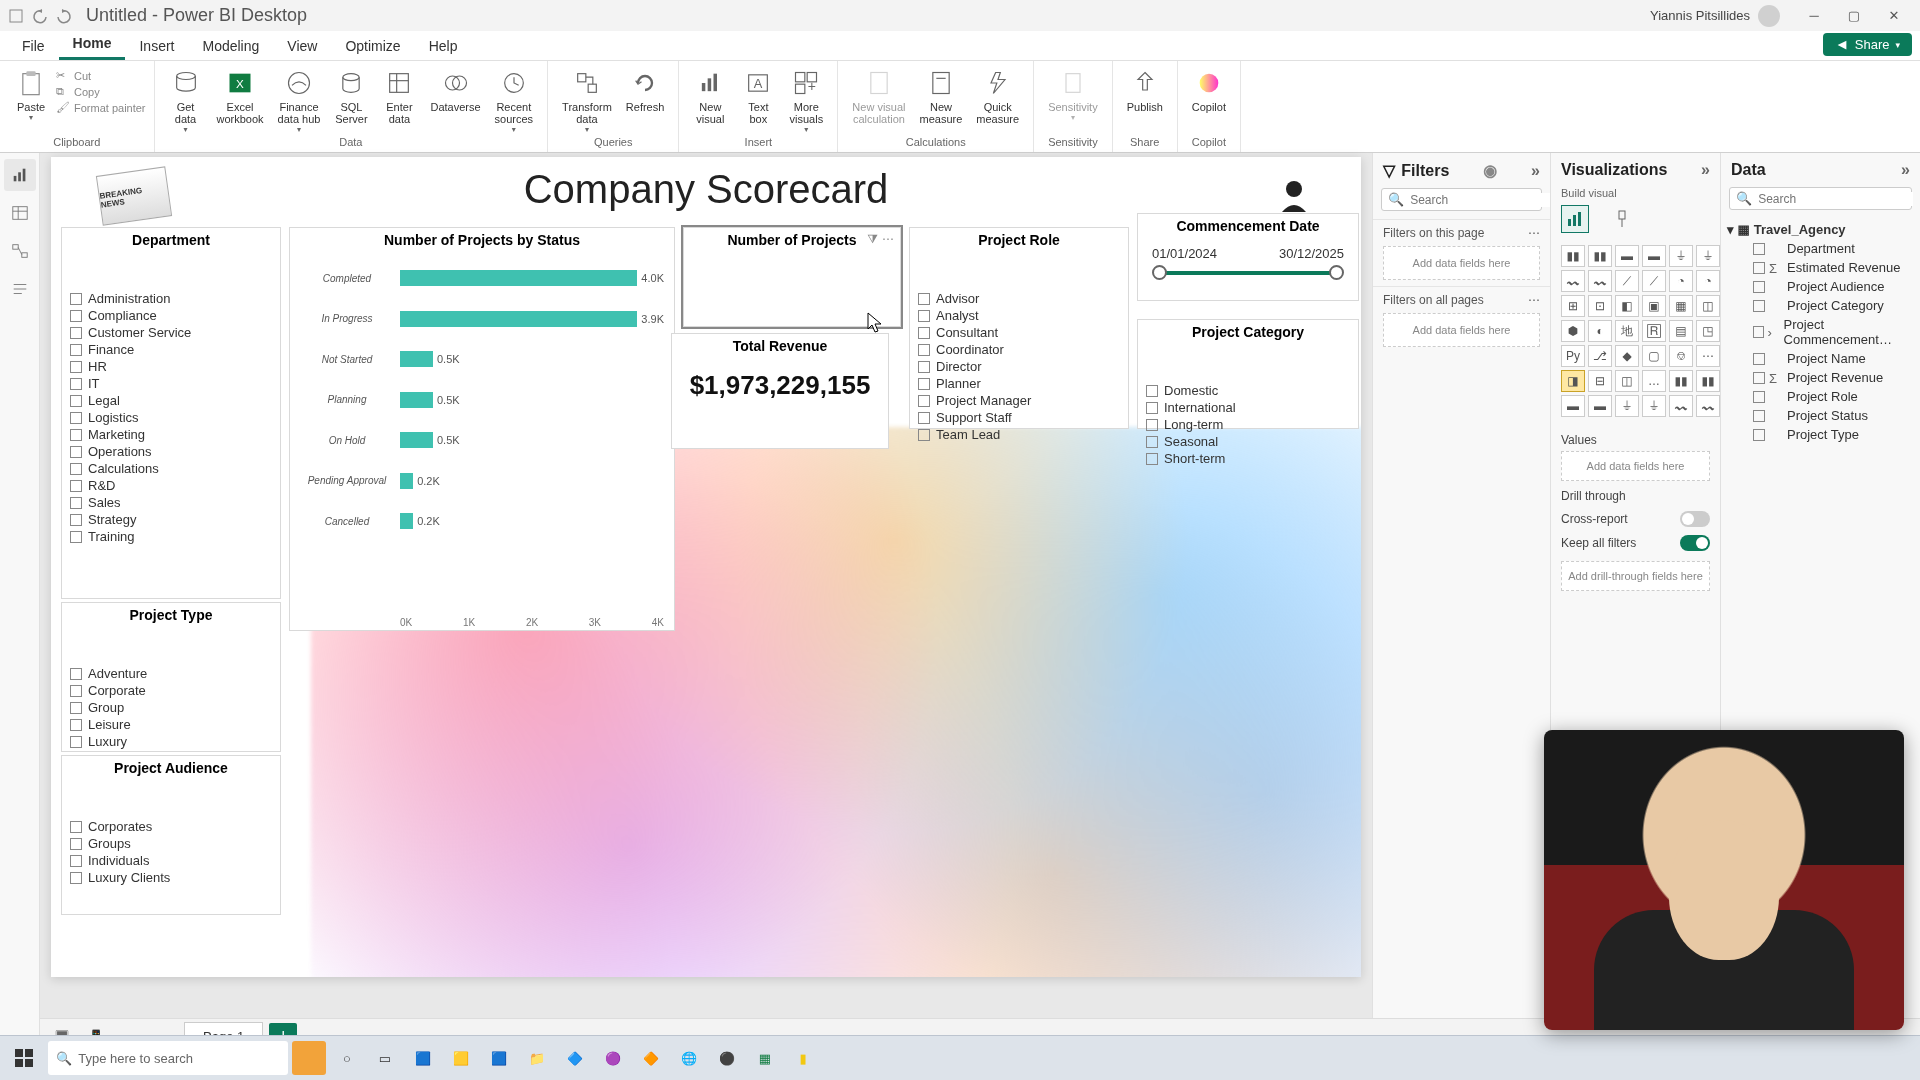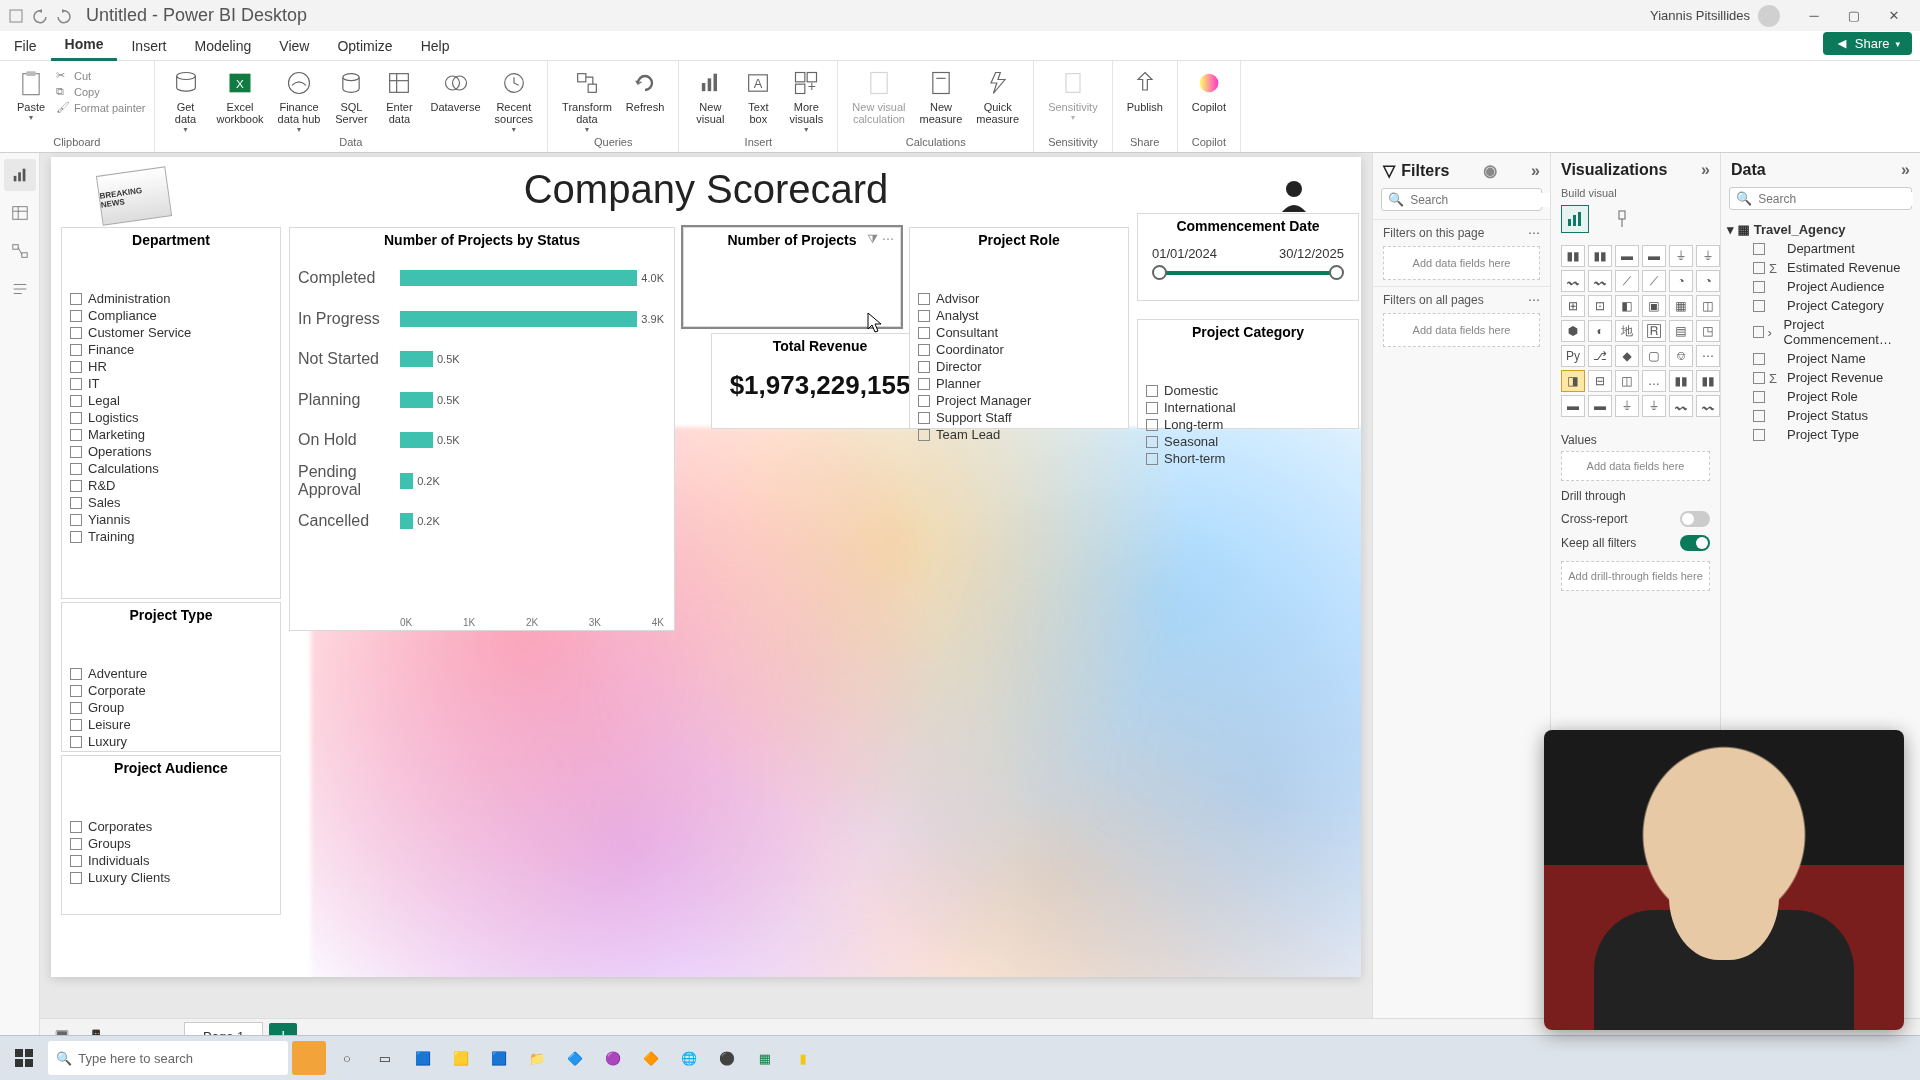--- a/index.html
+++ b/index.html
@@ -8,21 +8,21 @@
 
 .titlebar { height: 31px; background: #f3f3f3; display: flex; align-items: center; padding: 0 6px; }
 .titlebar .hist-ico { width: 20px; height: 20px; display: inline-flex; align-items: center; justify-content: center; color: #605e5c; margin-right: 4px; }
 .titlebar .doc-title { font-size: 18px; color: #555; margin-left: 8px; }
 .titlebar .spacer { flex: 1; }
 .titlebar .user { font-size: 13px; color: #444; margin-right: 8px; }
 .titlebar .avatar { width: 22px; height: 22px; border-radius: 50%; background: #d0d0d0; margin-right: 14px; }
 .titlebar .win-btn { width: 40px; height: 31px; display: inline-flex; align-items: center; justify-content: center; color: #555; }
 
 
-.menubar { height: 30px; background: #fff; display: flex; align-items: center; border-bottom: 1px solid #e0e0e0; }
+.menubar { height: 30px; background: #fff; display: flex; align-items: flex-end; border-bottom: 1px solid #e0e0e0; padding-left: 8px; }
 .menubar .menu-item { padding: 6px 14px; font-size: 14px; color: #333; cursor: pointer; }
 .menubar .menu-item.active { border-bottom: 3px solid #117865; font-weight: 600; }
 .menubar .share-btn { margin-left: auto; margin-right: 8px; background: #0b7a5a; color: #fff; border-radius: 4px; padding: 4px 12px; font-size: 13px; display: flex; align-items: center; gap: 6px; margin-bottom: 4px; }
 
 
 .ribbon { height: 92px; background: #fff; border-bottom: 1px solid #d0d0d0; display: flex; }
 .ribbon-group { border-right: 1px solid #e5e5e5; padding: 4px 8px 2px; display: flex; flex-direction: column; }
 .ribbon-group .btns { display: flex; gap: 2px; flex: 1; align-items: flex-start; }
 .ribbon-group .label { font-size: 11px; color: #666; text-align: center; padding-bottom: 2px; }
 .ribbon-btn { display: flex; flex-direction: column; align-items: center; justify-content: flex-start; padding: 2px 6px; cursor: pointer; min-width: 46px; }
@@ -64,21 +64,21 @@
 .visual.selected { outline: 2px solid #888; }
 .visual .v-header-icons { position:absolute; top:4px; right:6px; display:flex; gap:4px; color:#888; font-size:12px;}
 
 .slicer-list { padding: 2px 8px 6px; overflow: hidden; margin-top: 36px; }
 .slicer-item { display: flex; align-items: center; gap: 6px; font-size: 13px; color: #333; padding: 1px 0; }
 .slicer-item .cb { width: 12px; height: 12px; border: 1px solid #888; }
 
 
 .barchart { padding: 6px 10px 18px 110px; position: relative; height: calc(100% - 26px); }
 .bar-row { position: relative; height: 11.5%; display: flex; align-items: center; }
-.bar-row .blabel { position: absolute; left: -102px; width: 98px; text-align: left; font-size: 16px; color: #555; }
+.bar-row .blabel { position: absolute; left: -102px; width: 98px; text-align: center; font-size: 10px; color: #555; font-style: italic; }
 .bar-row .bar { height: 16px; background: #3fc1b0; }
 .bar-row .bval { font-size: 11px; color: #555; margin-left: 4px; }
 .bar-axis { position:absolute; bottom:2px; left:110px; right:10px; display:flex; justify-content:space-between; font-size:10px; color:#777;}
 
 .card-big { font-size: 34px; font-weight: 700; text-align: center; padding: 12px 4px; color:#111; }
 .card-big.rev { font-size: 26px; }
 
 .date-slicer { padding: 8px 14px; }
 .date-slicer .dates { display:flex; justify-content:space-between; font-size:13px; color:#333; margin-bottom:10px;}
 .date-slicer .track { position:relative; height:4px; background:#0b7a5a; margin:0 8px;}
@@ -549,21 +549,21 @@
             <div class="slicer-item">
               <span class="cb"></span>
               <span>R&amp;D</span>
             </div>
             <div class="slicer-item">
               <span class="cb"></span>
               <span>Sales</span>
             </div>
             <div class="slicer-item">
               <span class="cb"></span>
-              <span>Yiannis</span>
+              <span>Strategy</span>
             </div>
             <div class="slicer-item">
               <span class="cb"></span>
               <span>Training</span>
             </div>
           </div>
       </div>
 
       <div class="visual" style="left:10px; top:445px; width:220px; height:150px;">
         <div class="v-title">Project Type</div>
@@ -662,21 +662,21 @@
       </div>
 
       <div class="visual selected" style="left:632px; top:70px; width:218px; height:100px;">
         <div class="v-header-icons">
             <span>⧩</span>
             <span>⋯</span>
           </div>
         <div class="v-title">Number of Projects</div>
       </div>
 
-      <div class="visual" style="left:660px; top:176px; width:218px; height:96px;">
+      <div class="visual" style="left:620px; top:176px; width:218px; height:116px;">
         <div class="v-title">Total Revenue</div>
         <div class="card-big rev">$1,973,229,155</div>
       </div>
 
       <div class="visual" style="left:858px; top:70px; width:220px; height:202px;">
         <div class="v-title">Project Role</div>
         <div class="slicer-list" id="sl-prole">
             <div class="slicer-item">
               <span class="cb"></span>
               <span>Advisor</span>

